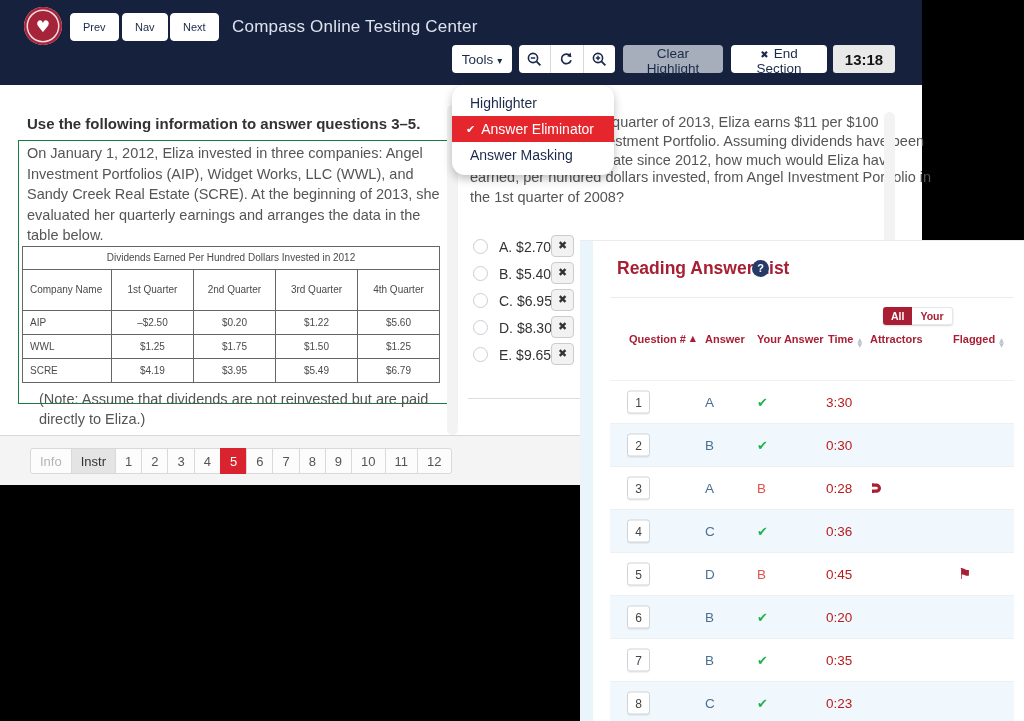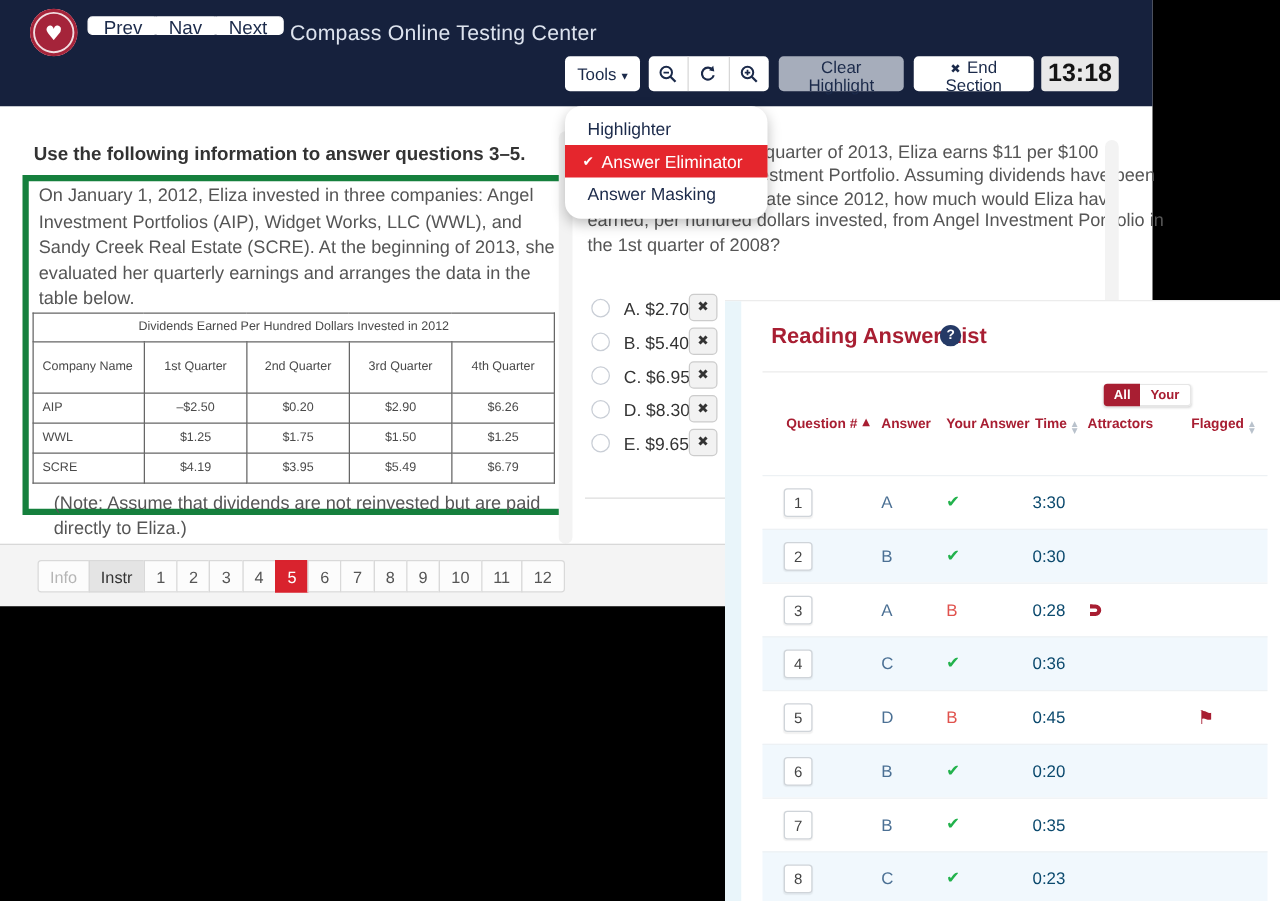--- a/index.html
+++ b/index.html
@@ -8,52 +8,52 @@
   .icon{font-family:"DejaVu Sans",sans-serif;}
 
   
   .app{position:absolute;left:0;top:0;width:922px;height:484px;background:#fff;z-index:10;}
 
   
   .hdr{position:absolute;left:0;top:0;width:922px;height:85px;background:#16213d;}
   .logo{position:absolute;left:24px;top:7px;width:38px;height:38px;border-radius:50%;
         background:#a5243a;box-shadow:inset 0 0 0 2.5px #a5243a, inset 0 0 0 4px rgba(255,255,255,.85);
         display:flex;align-items:center;justify-content:center;color:#fff;font-size:16px;}
-  .hbtn{position:absolute;top:13px;height:15px;background:#fff;border:1px solid #fff;border-radius:4px;
-        color:#1b2a4a;font-size:15px;font-family:inherit;padding:0 12px;cursor:pointer;}
+  .hbtn{position:absolute;top:13px;height:28px;background:#fff;border:1px solid #fff;border-radius:4px;
+        color:#1b2a4a;font-size:11px;font-family:inherit;padding:0 12px;cursor:pointer;}
   .btn-prev{left:70px;} .btn-nav{left:122px;} .btn-next{left:170px;}
   .htitle{position:absolute;left:232px;top:17px;color:#dde3ee;font-size:17px;letter-spacing:.2px;}
 
   
   .tbtn{position:absolute;top:45px;height:28px;border:none;border-radius:4px;background:#fff;
         color:#1b2a4a;font-size:13.5px;font-family:inherit;cursor:pointer;}
   .btn-tools{left:452px;width:60px;}
   .zoomgrp{position:absolute;left:519px;top:45px;height:28px;width:96px;background:#fff;border-radius:4px;
            display:flex;align-items:stretch;overflow:hidden;}
   .zseg{flex:1;display:flex;align-items:center;justify-content:center;cursor:pointer;}
   .zseg + .zseg{border-left:1px solid #d7d7d7;}
   .btn-clear{left:623px;width:100px;background:#a6adbb;color:#1b2a4a;}
   .btn-end{left:731px;width:96px;}
   .btn-end .icon{font-size:10px;margin-right:5px;}
   .timer{position:absolute;left:833px;top:45px;width:62px;height:28px;background:#e9e9e9;border-radius:3px;
-         color:#141414;font-weight:bold;font-size:20px;display:flex;align-items:center;justify-content:center;}
+         color:#141414;font-weight:bold;font-size:15px;display:flex;align-items:center;justify-content:center;}
   .caret{font-family:"DejaVu Sans",sans-serif;font-size:10px;margin-left:4px;}
 
   
   .menu{position:absolute;left:452px;top:85px;width:162px;background:#fff;z-index:60;
         padding:5px 0 7px 0;box-shadow:0 4px 10px rgba(0,0,0,.25);border-radius:13px;}
   .menu-item{height:26px;display:flex;align-items:center;padding-left:18px;color:#1b2a4a;
              font-size:14px;cursor:pointer;}
   .menu-item .mi-check{display:none;}
   .menu-item.active{background:#e5262d;color:#fff;}
   .menu-item.active .mi-check{display:inline;font-size:11px;margin:0 6px 0 -4px;}
 
   
   .lheading{position:absolute;left:27px;top:115px;font-size:15px;font-weight:bold;color:#333;}
-  .lbox{position:absolute;left:18px;top:140px;width:428px;height:262px;border:5px solid #15803d;}
+  .lbox{position:absolute;left:18px;top:140px;width:428px;height:262px;border:1px solid #15803d;}
   .lpara{margin:2px 0 0 8px;width:414px;font-size:14.5px;line-height:20.5px;color:#555;}
   .dtable{border-collapse:collapse;margin:0 0 0 3px;width:418px;font-size:10px;color:#4a4a4a;}
   .dtable th,.dtable td{border:1px solid #666;padding:1px 7px;font-weight:normal;}
   .dtable .ttl{text-align:center;height:20px;}
   .dtable .qh{text-align:center;height:38px;width:82px;}
   .dtable .ch{width:88px;text-align:left;}
   .dtable td{height:21px;text-align:center;}
   .dtable td:first-child{text-align:left;}
   .lnote{margin:6px 0 0 20px;width:410px;font-size:14.5px;line-height:20px;color:#555;}
   .lscroll{position:absolute;left:447px;top:105px;width:11px;height:330px;background:#f3f3f3;border-radius:6px;}
@@ -112,21 +112,21 @@
   .al-row{position:relative;height:42px;border-top:1px solid #edf1f4;background:#fff;}
   .al-row.alt{background:#f1f8fd;}
   .al-cell{position:absolute;top:50%;transform:translateY(-50%);}
   .al-q{left:17px;width:23px;height:23px;background:#fff;border:1px solid #cfd4d9;border-radius:3px;
         color:#444;font-size:12px;font-family:inherit;text-align:center;padding:0;cursor:pointer;
         box-shadow:0 1px 1px rgba(0,0,0,.06);}
   .al-ans{left:95px;font-size:13.5px;color:#4b7094;}
   .al-your{left:147px;font-size:13.5px;}
   .al-your.ok{color:#22b24c;font-weight:bold;font-family:"DejaVu Sans",sans-serif;font-size:13px;}
   .al-your.wrong{color:#e0524d;}
-  .al-time{left:216px;font-size:13.5px;color:#0c4a6e;}
+  .al-time{left:216px;font-size:13.5px;color:#b91c1c;}
   .al-attr{left:260px;display:none;line-height:0;}
   .al-flag{left:348px;display:none;color:#a81e32;font-size:15px;}
   .al-attr.show,.al-flag.show{display:block;}
 
   svg{display:block;}
 </style>
 </head>
 <body>
 
 <div class="app">
@@ -183,22 +183,22 @@
           <th class="qh ch">Company Name</th>
           <th class="qh">1st Quarter</th>
           <th class="qh">2nd Quarter</th>
           <th class="qh">3rd Quarter</th>
           <th class="qh">4th Quarter</th>
         </tr>
         <tr>
           <td>AIP</td>
             <td>–$2.50</td>
           <td>$0.20</td>
-            <td>$2.90</td>
-          <td>$6.26</td>
+            <td>$1.22</td>
+          <td>$5.60</td>
         </tr>
         <tr>
           <td>WWL</td>
             <td>$1.25</td>
           <td>$1.75</td>
             <td>$1.50</td>
           <td>$1.25</td>
         </tr>
         <tr>
           <td>SCRE</td>

